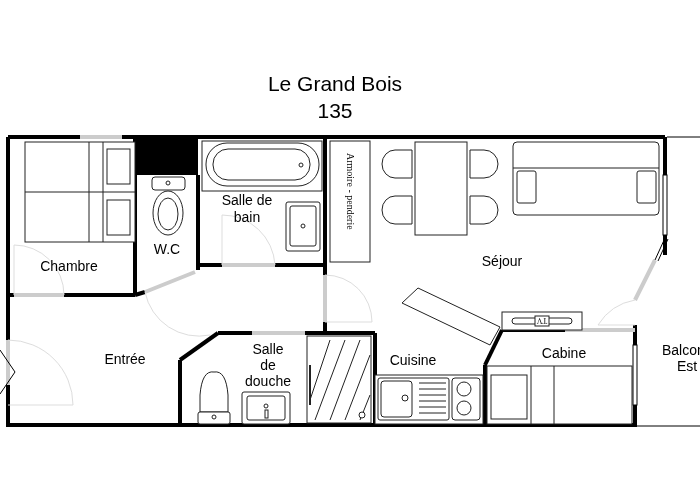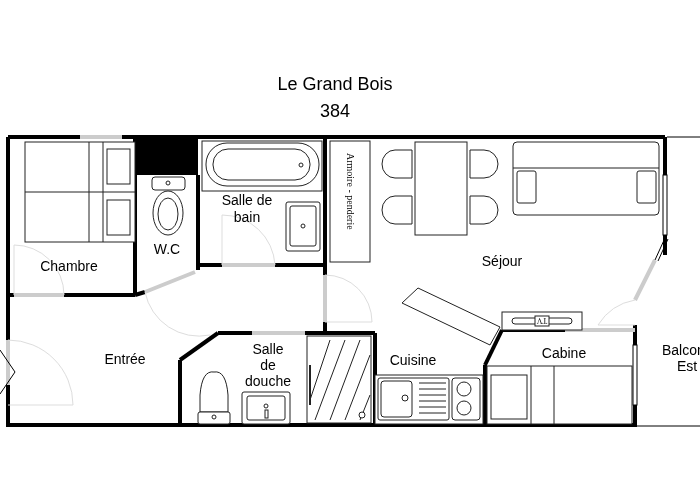--- a/index.html
+++ b/index.html
@@ -1,26 +1,26 @@
 <!DOCTYPE html>
 <html><head>
 <meta charset="utf-8">
 <style>
   html, body { margin: 0; padding: 0; background: #ffffff; }
   body { width: 700px; height: 500px; position: relative; overflow: hidden; font-family: "Liberation Sans", sans-serif; }
-  .title { position: absolute; left: 0; width: 670px; text-align: center; color: #000; font-size: 18px; line-height: 26px; }
+  .title { position: absolute; left: 0; width: 670px; text-align: center; color: #000; font-size: 21px; line-height: 26px; }
   #plan { position: absolute; left: 0; top: 0; }
   .lbl { font-family: "Liberation Sans", sans-serif; font-size: 14px; fill: #000; }
   .serif { font-family: "Liberation Serif", serif; font-size: 10px; fill: #000; }
 </style>
 </head>
 <body>
 
 <div class="title" style="top:71px;">Le Grand Bois</div>
-<div class="title" style="top:98px;">384</div>
+<div class="title" style="top:98px;">135</div>
 
 <svg id="plan" width="700" height="500" viewBox="0 0 700 500">
 
   <g stroke="#000" stroke-width="4" fill="none">
     <line x1="8" y1="137" x2="80" y2="137"></line>
     <line x1="122" y1="137" x2="665" y2="137"></line>
     <line x1="8" y1="137" x2="8" y2="185"></line>
     <line x1="8" y1="185" x2="8" y2="340"></line>
     <line x1="8" y1="385" x2="8" y2="427"></line>
     <line x1="6" y1="425" x2="636" y2="425"></line>

